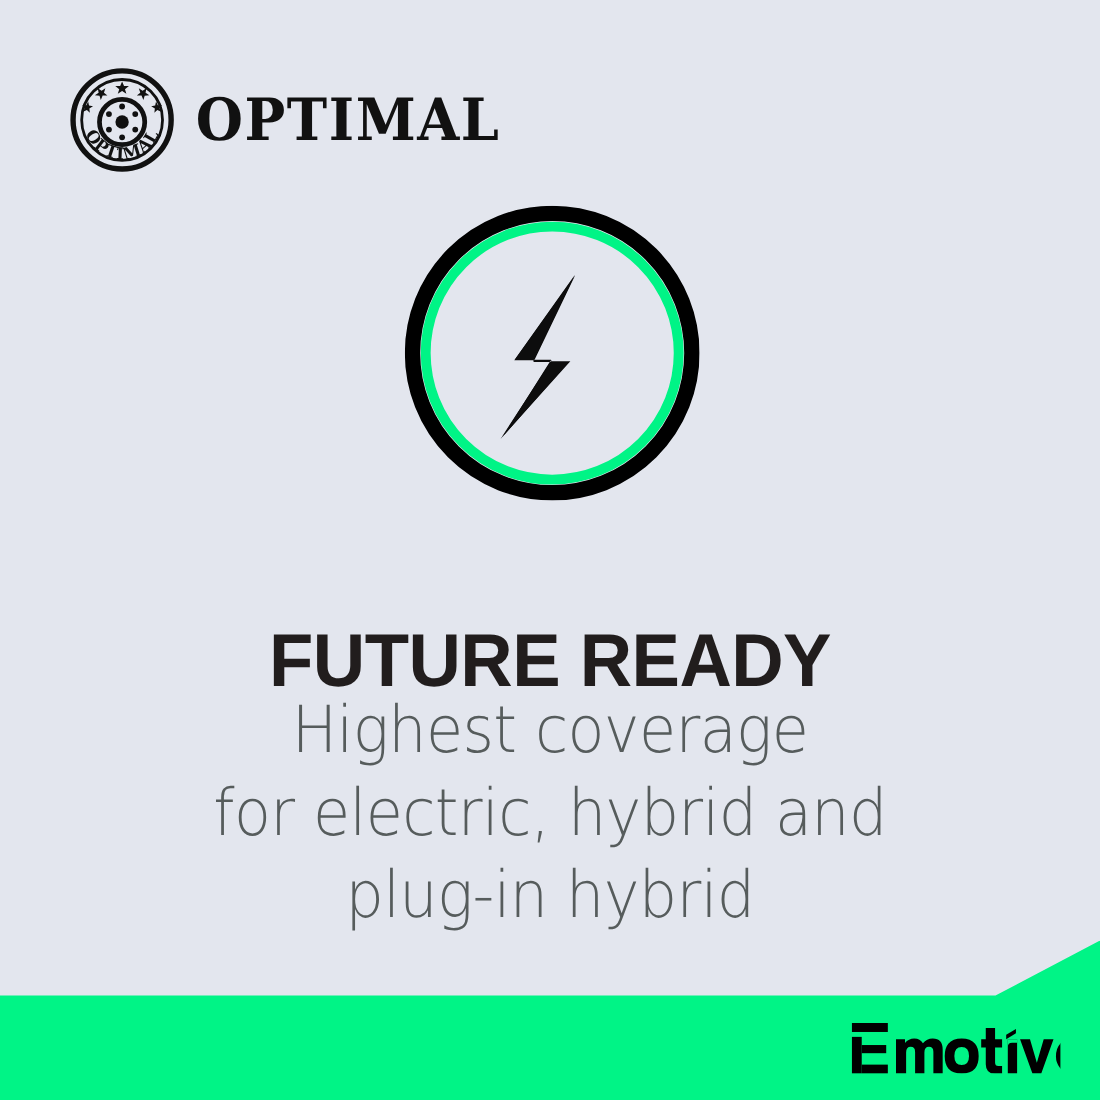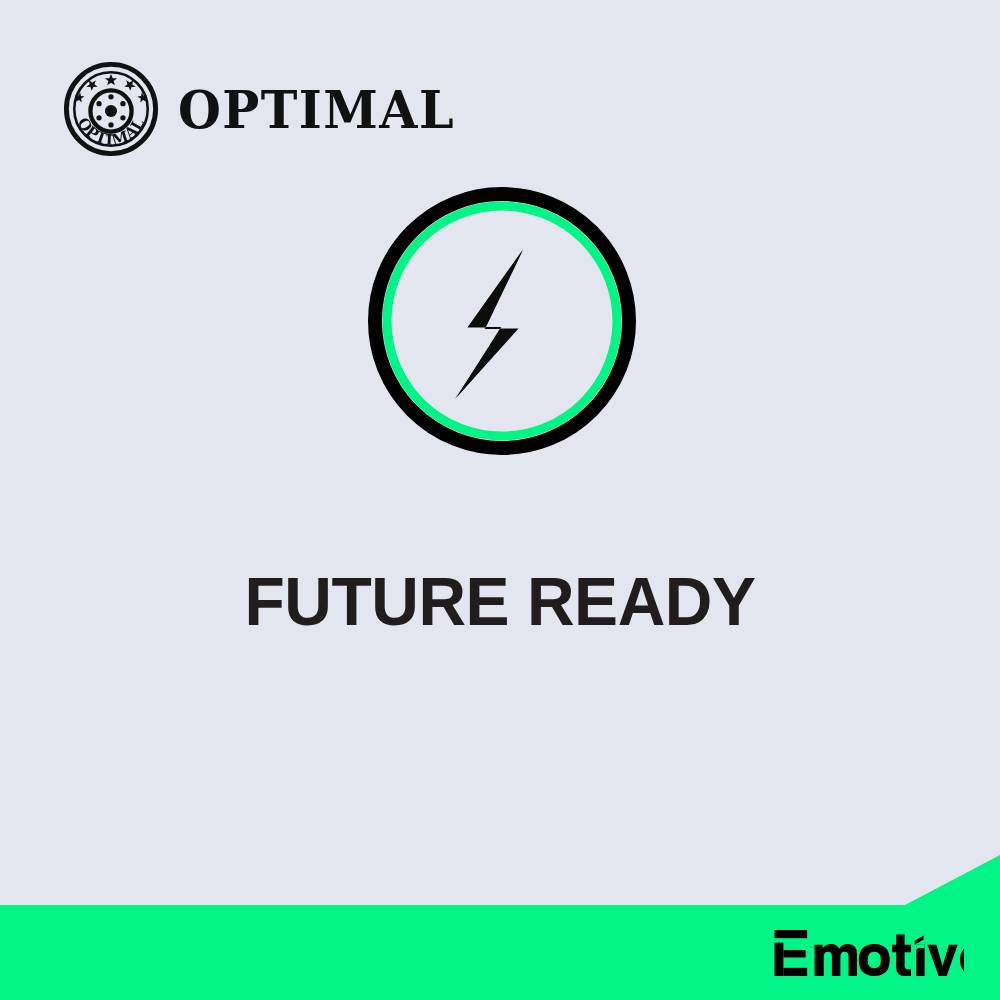--- a/index.html
+++ b/index.html
@@ -183,20 +183,25 @@
 
       <circle cx="134" cy="134" r="115" fill="none" stroke="#00f486" stroke-width="9"></circle>
 
       <path d="M 155 63 L 100 140 L 133 140 L 89 210 L 149 142 L 117 142 L 155 63 Z" fill="#0d0d0d"></path>
       <path d="M 154.5 63 L 99.5 140.5 L 133.5 140.5 L 87 212 L 150.5 141.5 L 116.5 141.5 Z" fill="#0d0d0d"></path>
     </svg>
   </div>
 
   <h1 class="headline">FUTURE READY</h1>
 
+  <div class="subhead">
+    <span class="line">Highest coverage</span>
+    <span class="line">for electric, hybrid and</span>
+    <span class="line">plug-in hybrid</span>
+  </div>
 
   <div class="footer-banner">
     <div class="footer-logo">
       <svg viewBox="0 0 258 62" xmlns="http://www.w3.org/2000/svg" aria-hidden="true">
         <g fill="#000000">
 
           <rect x="2" y="0" width="44" height="11"></rect>
           <rect x="2" y="17" width="12" height="45"></rect>
           <rect x="14" y="27" width="30" height="10"></rect>
           <rect x="14" y="51" width="32" height="11"></rect>

